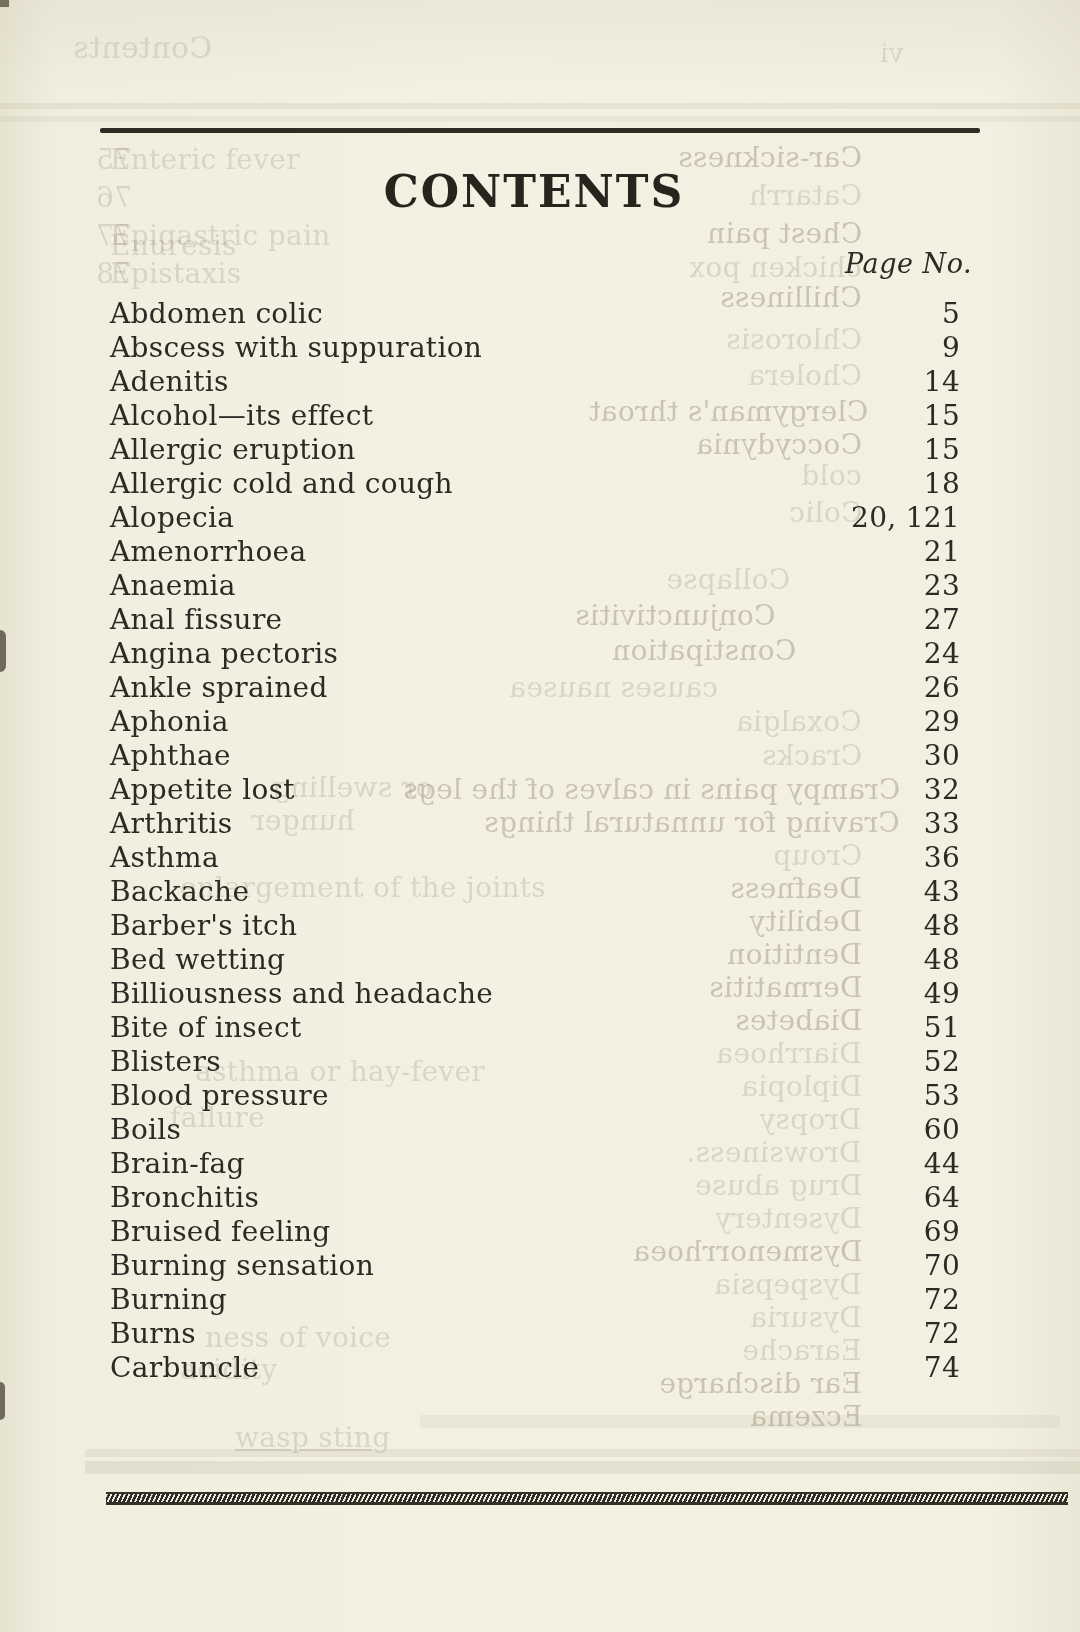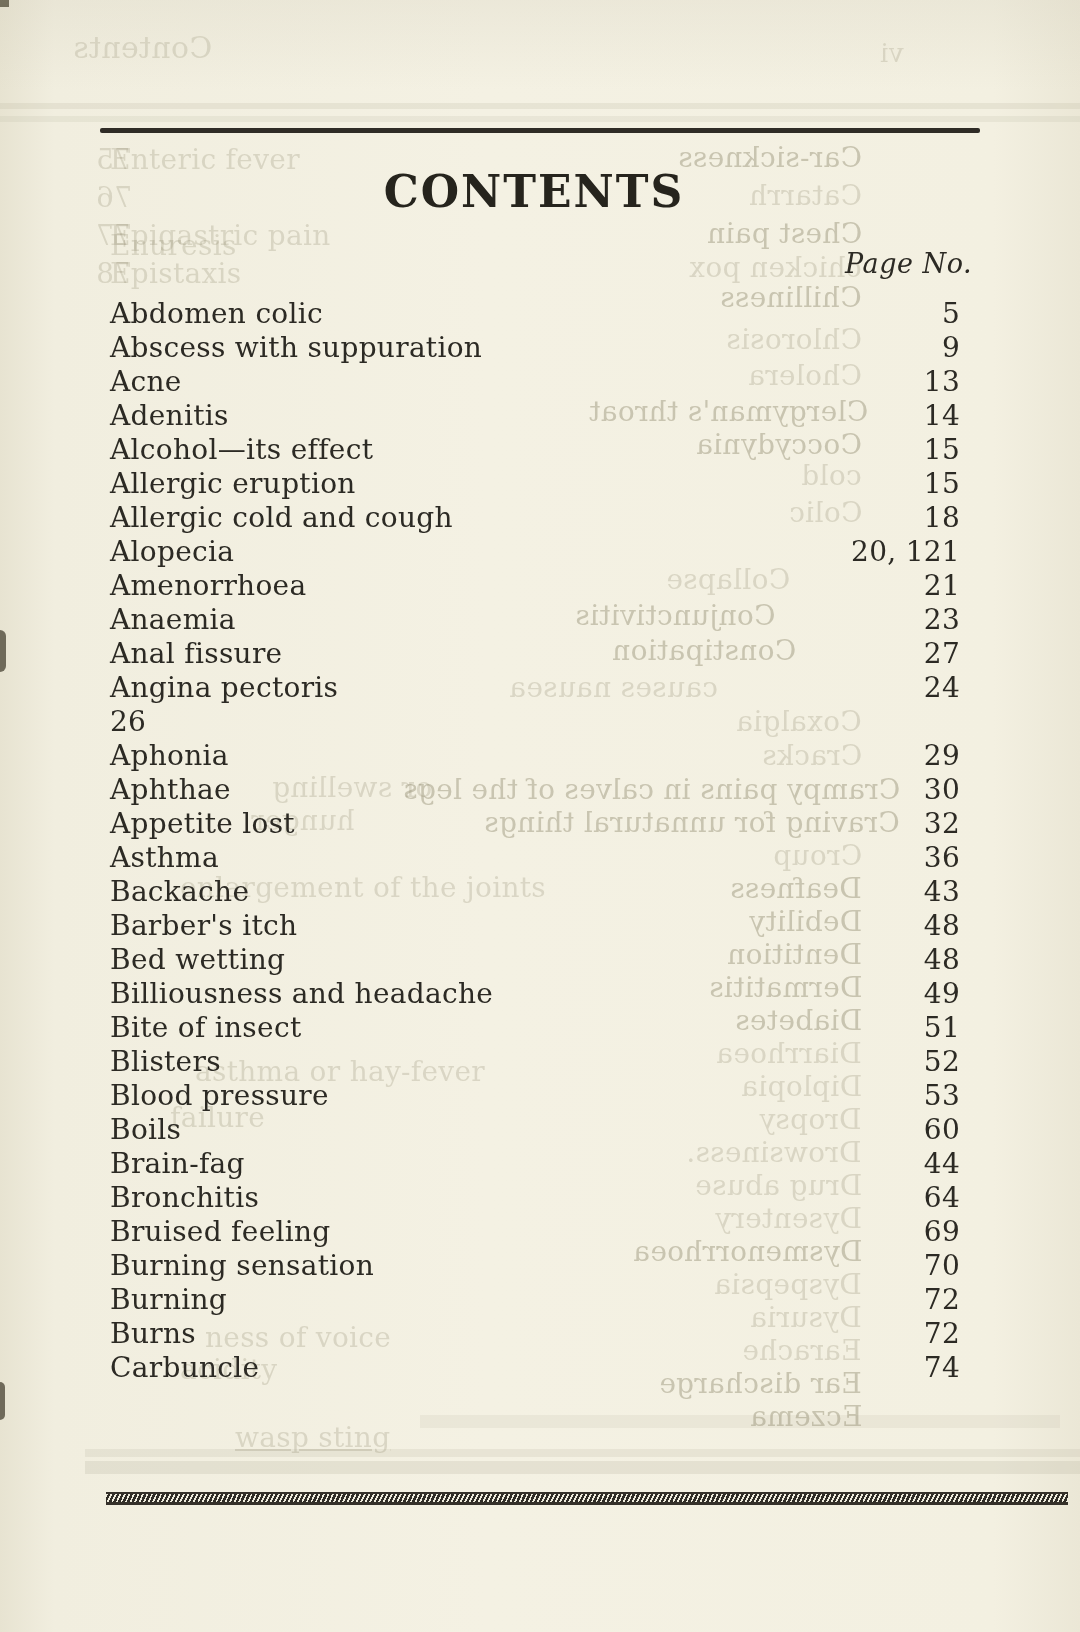--- a/index.html
+++ b/index.html
@@ -120,24 +120,20 @@
   <div id="list">
       <div class="row">
         <span>Abdomen colic</span>
         <span class="pg">5</span>
       </div>
       <div class="row">
         <span>Abscess with suppuration</span>
         <span class="pg">9</span>
       </div>
       <div class="row">
-        <span>Acne</span>
-        <span class="pg">13</span>
-      </div>
-      <div class="row">
         <span>Adenitis</span>
         <span class="pg">14</span>
       </div>
       <div class="row">
         <span>Alcohol—its effect</span>
         <span class="pg">15</span>
       </div>
       <div class="row">
         <span>Allergic eruption</span>
         <span class="pg">15</span>
@@ -160,33 +156,38 @@
       </div>
       <div class="row">
         <span>Anal fissure</span>
         <span class="pg">27</span>
       </div>
       <div class="row">
         <span>Angina pectoris</span>
         <span class="pg">24</span>
       </div>
       <div class="row">
+        <span>Ankle sprained</span>
         <span class="pg">26</span>
       </div>
       <div class="row">
         <span>Aphonia</span>
         <span class="pg">29</span>
       </div>
       <div class="row">
         <span>Aphthae</span>
         <span class="pg">30</span>
       </div>
       <div class="row">
         <span>Appetite lost</span>
         <span class="pg">32</span>
+      </div>
+      <div class="row">
+        <span>Arthritis</span>
+        <span class="pg">33</span>
       </div>
       <div class="row">
         <span>Asthma</span>
         <span class="pg">36</span>
       </div>
       <div class="row">
         <span>Backache</span>
         <span class="pg">43</span>
       </div>
       <div class="row">

